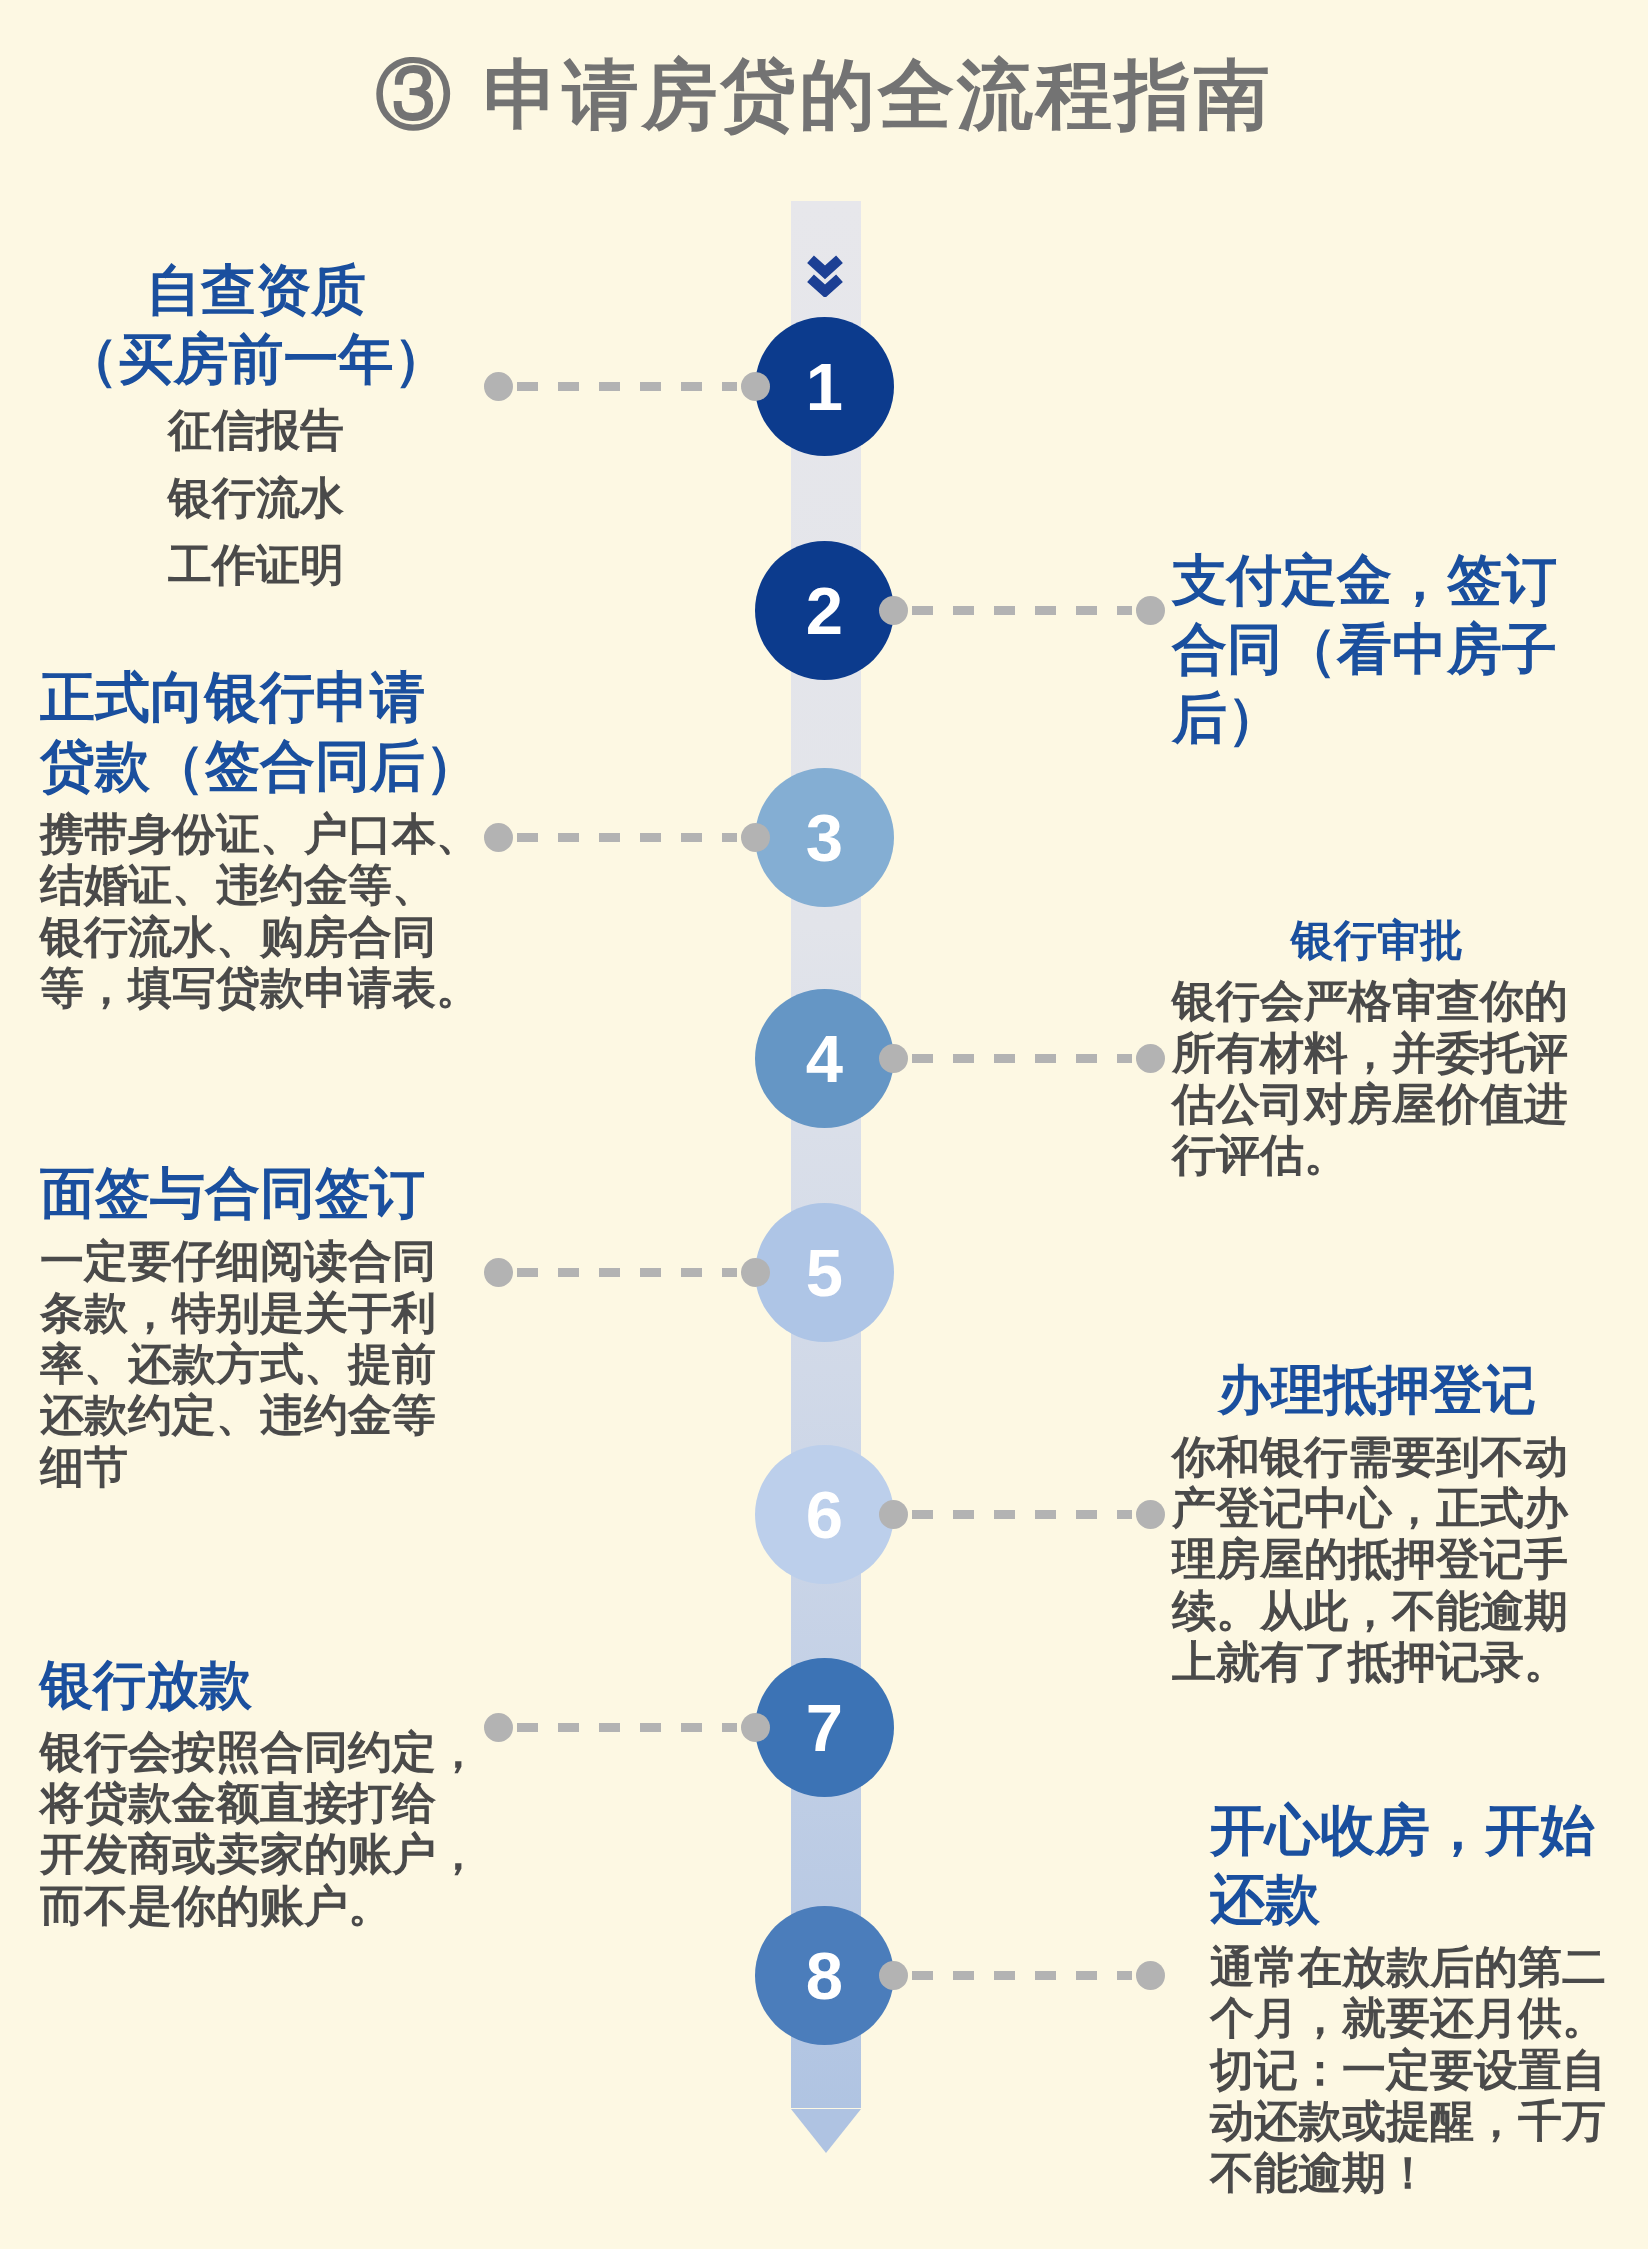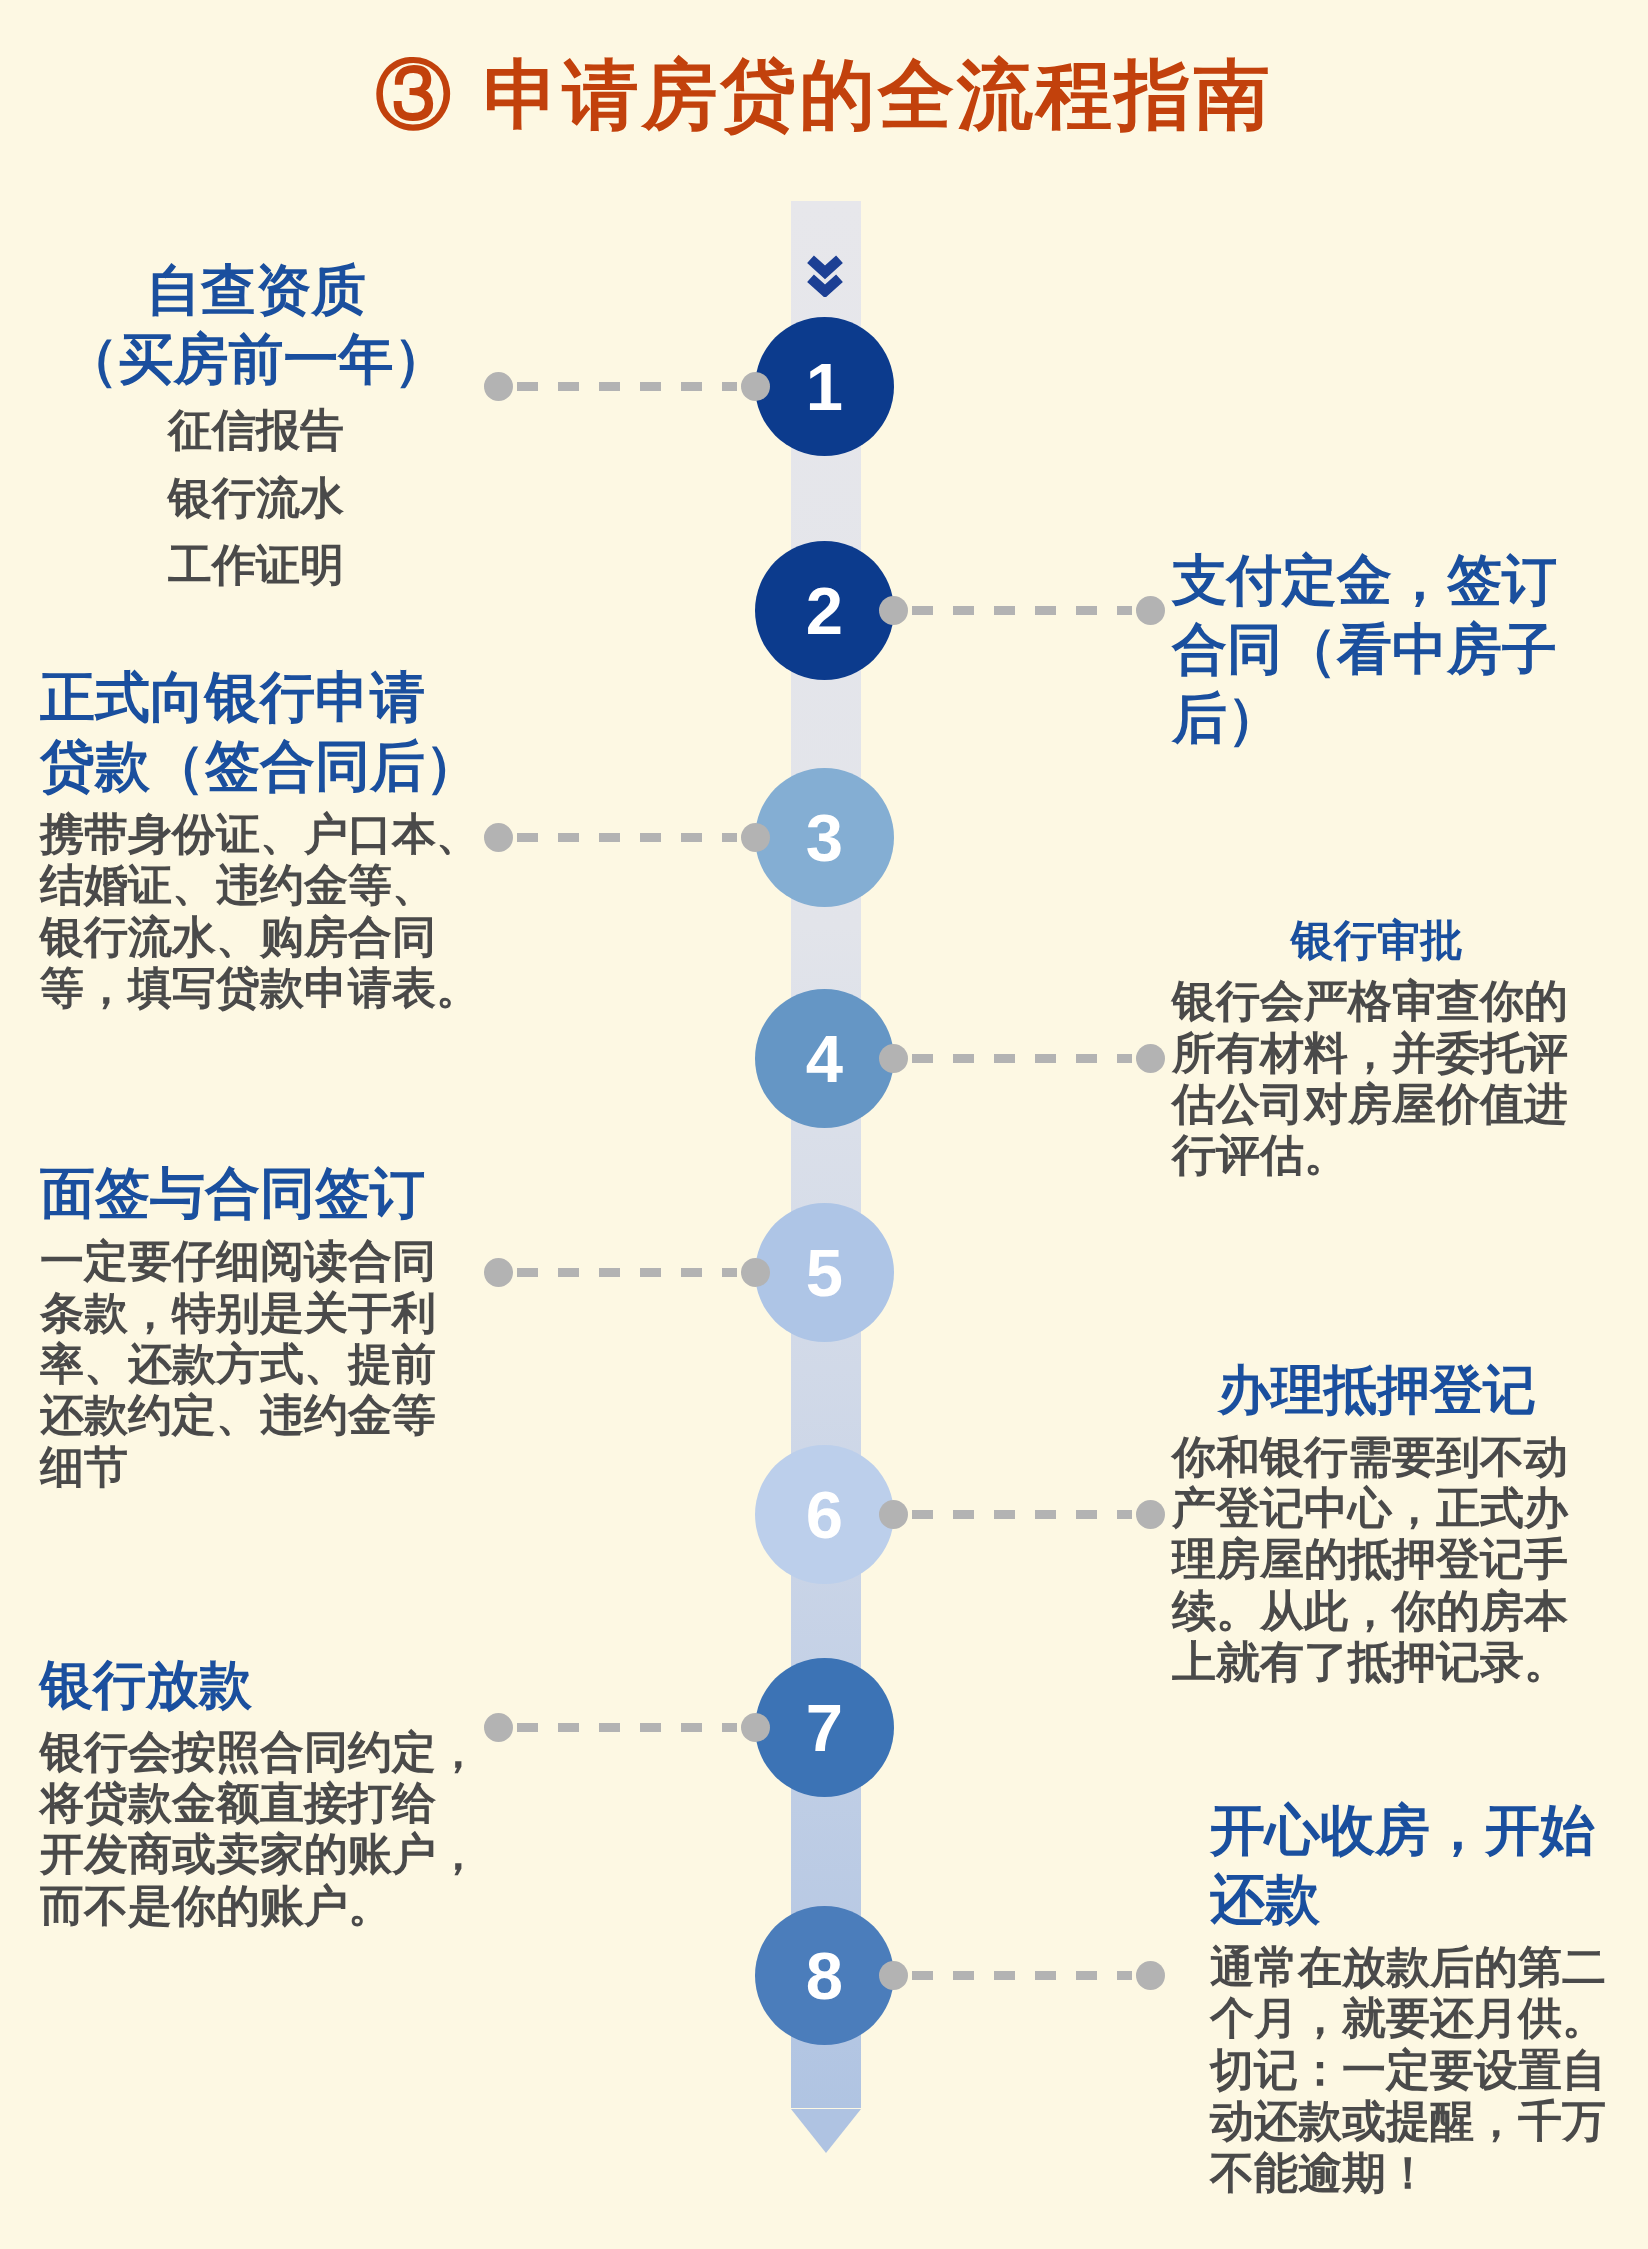--- a/index.html
+++ b/index.html
@@ -5,21 +5,21 @@
   html,body{margin:0;padding:0;}
   body{
     width:1648px;height:2250px;position:relative;overflow:hidden;
     background:#FDF8E3;
     font-family:"Liberation Sans", sans-serif;
   }
   .main-title{
     position:absolute;left:0;top:45px;width:1648px;
     text-align:center;margin:0;
     font-family:"DejaVu Serif","Liberation Serif",serif;
-    font-weight:700;font-size:76px;color:#c2410c;letter-spacing:2.9px;
+    font-weight:700;font-size:76px;color:#737373;letter-spacing:2.9px;
   }
   
   .band{
     position:absolute;left:791px;top:201px;width:70px;height:1907px;
     background:linear-gradient(180deg,#E7E7EB 0%,#E2E4EA 38%,#C9D4E7 72%,#B0C4E2 100%);
   }
   .band-arrow{
     position:absolute;left:791px;top:2109px;width:0;height:0;
     border-left:35px solid transparent;
     border-right:35px solid transparent;
@@ -188,21 +188,21 @@
 条款，特别是关于利
 率、还款方式、提前
 还款约定、违约金等
 细节</div>
 </div>
 <div class="step-text s6">
   <div class="step-title">办理抵押登记</div>
   <div class="step-body">你和银行需要到不动
 产登记中心，正式办
 理房屋的抵押登记手
-续。从此，你的房本
+续。从此，不能逾期
 上就有了抵押记录。</div>
 </div>
 <div class="step-text s7">
   <div class="step-title">银行放款</div>
   <div class="step-body">银行会按照合同约定，
 将贷款金额直接打给
 开发商或卖家的账户，
 而不是你的账户。</div>
 </div>
 <div class="step-text s8">

